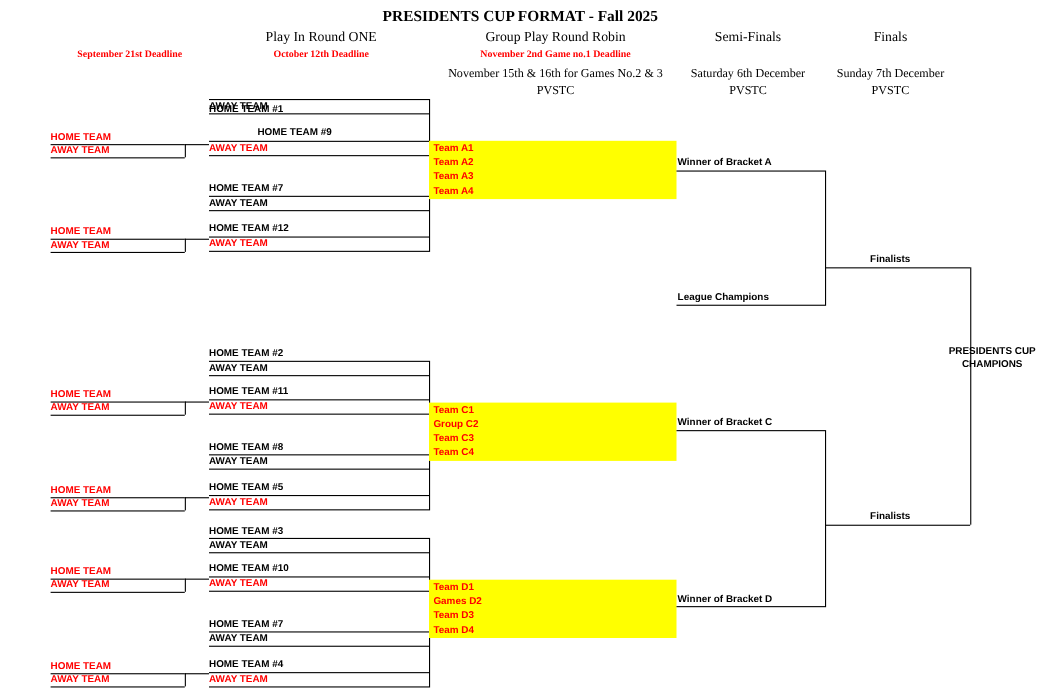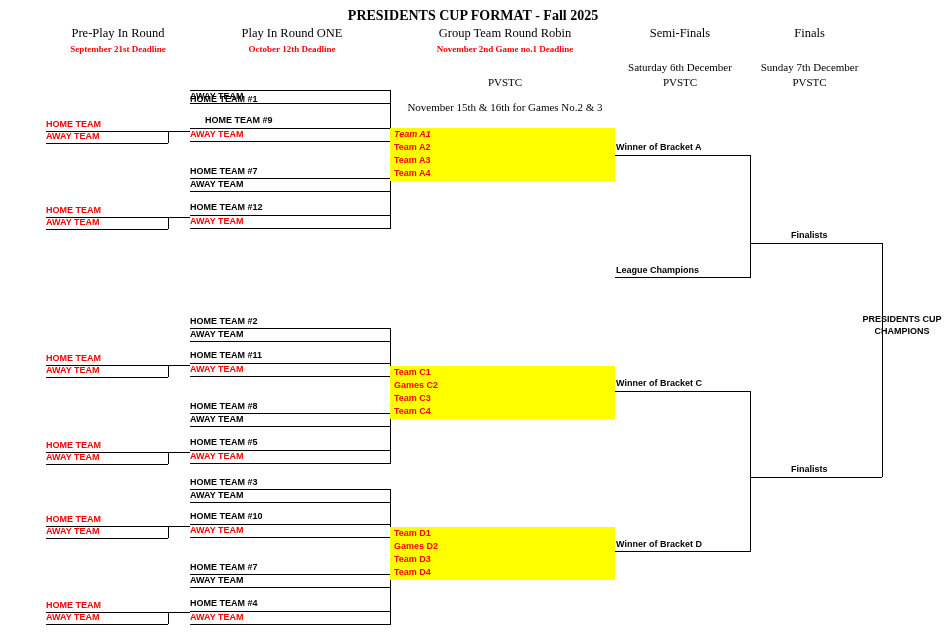--- a/index.html
+++ b/index.html
@@ -96,29 +96,28 @@
     color: #000000;
   }
 </style>
 </head>
 <body>
 
 <div id="sheet">
 
   <div class="abs title" style="left:0; top:8px; width:946px;">PRESIDENTS CUP FORMAT - Fall 2025</div>
 
-  <div class="abs colhead" style="left:38px; top:26px; width:160px;">Pre-Play In Round</div>
   <div class="abs deadline" style="left:38px; top:44px; width:160px;">September 21st Deadline</div>
 
   <div class="abs colhead" style="left:212px; top:26px; width:160px;">Play In Round ONE</div>
   <div class="abs deadline" style="left:212px; top:44px; width:160px;">October  12th Deadline</div>
 
-  <div class="abs colhead" style="left:405px; top:26px; width:200px;">Group Team Round Robin</div>
+  <div class="abs colhead" style="left:405px; top:26px; width:200px;">Group Play Round Robin</div>
   <div class="abs deadline" style="left:395px; top:44px; width:220px;">November 2nd Game no.1 Deadline</div>
-  <div class="abs subnote" style="left:385px; top:61px; width:240px;margin-top:40px;">November 15th &amp; 16th for Games No.2 &amp; 3</div>
+  <div class="abs subnote" style="left:385px; top:61px; width:240px;">November 15th &amp; 16th for Games No.2 &amp; 3</div>
   <div class="abs subnote" style="left:385px; top:76px; width:240px;">PVSTC</div>
 
   <div class="abs colhead" style="left:605px; top:26px; width:150px;">Semi-Finals</div>
   <div class="abs subnote" style="left:600px; top:61px; width:160px;">Saturday 6th December</div>
   <div class="abs subnote" style="left:600px; top:76px; width:160px;">PVSTC</div>
 
   <div class="abs colhead" style="left:752px; top:26px; width:115px;">Finals</div>
   <div class="abs subnote" style="left:742px; top:61px; width:135px;">Sunday 7th December</div>
   <div class="abs subnote" style="left:742px; top:76px; width:135px;">PVSTC</div>
 
@@ -162,21 +161,21 @@
   <div class="abs slot red" style="left:46px; top:612px;">AWAY TEAM</div>
   <div class="abs line-h" style="left:46px; top:624px; width:122px;"></div>
   <div class="abs line-v" style="left:168px; top:612px; height:12px;"></div>
   <div class="abs line-h" style="left:168px; top:612px; width:22px;"></div>
 
   <div class="abs slot" style="left:190px; top:94px;">HOME TEAM #1</div>
   <div class="abs line-h" style="left:190px; top:90px; width:200px;"></div>
   <div class="abs slot" style="left:190px; top:91px;">AWAY TEAM</div>
   <div class="abs line-h" style="left:190px; top:103px; width:200px;"></div>
 
-  <div class="abs slot" style="left:174px; top:115px;padding-left:31px;">HOME TEAM #9</div>
+  <div class="abs slot" style="left:203px; top:115px;padding-left:31px;">HOME TEAM #9</div>
   <div class="abs line-h" style="left:190px; top:128px; width:200px;"></div>
   <div class="abs slot red" style="left:190px; top:129px;">AWAY TEAM</div>
   <div class="abs line-h" style="left:190px; top:141px; width:200px;"></div>
   <div class="abs line-v" style="left:390px; top:90px; height:52px;"></div>
 
   <div class="abs slot" style="left:190px; top:166px;">HOME TEAM #7</div>
   <div class="abs line-h" style="left:190px; top:178px; width:200px;"></div>
   <div class="abs slot" style="left:190px; top:179px;">AWAY TEAM</div>
   <div class="abs line-h" style="left:190px; top:191px; width:200px;"></div>
 
@@ -224,28 +223,28 @@
   <div class="abs slot" style="left:190px; top:575px;">AWAY TEAM</div>
   <div class="abs line-h" style="left:190px; top:587px; width:200px;"></div>
 
   <div class="abs slot" style="left:190px; top:598px;">HOME TEAM #4</div>
   <div class="abs line-h" style="left:190px; top:611px; width:200px;"></div>
   <div class="abs slot red" style="left:190px; top:612px;">AWAY TEAM</div>
   <div class="abs line-h" style="left:190px; top:624px; width:200px;"></div>
   <div class="abs line-v" style="left:390px; top:537px; height:88px;"></div>
 
   <div class="abs groupbox" style="left:390px; top:128px; width:225px; height:53px;"></div>
-  <div class="abs grouprow" style="left:394px; top:129px;font-style:italic;">Team A1</div>
+  <div class="abs grouprow" style="left:394px; top:129px;">Team A1</div>
   <div class="abs grouprow" style="left:394px; top:142px;">Team A2</div>
   <div class="abs grouprow" style="left:394px; top:155px;">Team A3</div>
   <div class="abs grouprow" style="left:394px; top:168px;">Team A4</div>
 
   <div class="abs groupbox" style="left:390px; top:366px; width:225px; height:53px;"></div>
   <div class="abs grouprow" style="left:394px; top:367px;">Team C1</div>
-  <div class="abs grouprow" style="left:394px; top:380px;">Games C2</div>
+  <div class="abs grouprow" style="left:394px; top:380px;">Group C2</div>
   <div class="abs grouprow" style="left:394px; top:393px;">Team C3</div>
   <div class="abs grouprow" style="left:394px; top:406px;">Team C4</div>
 
   <div class="abs groupbox" style="left:390px; top:527px; width:225px; height:53px;"></div>
   <div class="abs grouprow" style="left:394px; top:528px;">Team D1</div>
   <div class="abs grouprow" style="left:394px; top:541px;">Games D2</div>
   <div class="abs grouprow" style="left:394px; top:554px;">Team D3</div>
   <div class="abs grouprow" style="left:394px; top:567px;">Team D4</div>
 
   <div class="abs winner" style="left:616px; top:142px;">Winner of Bracket A</div>

